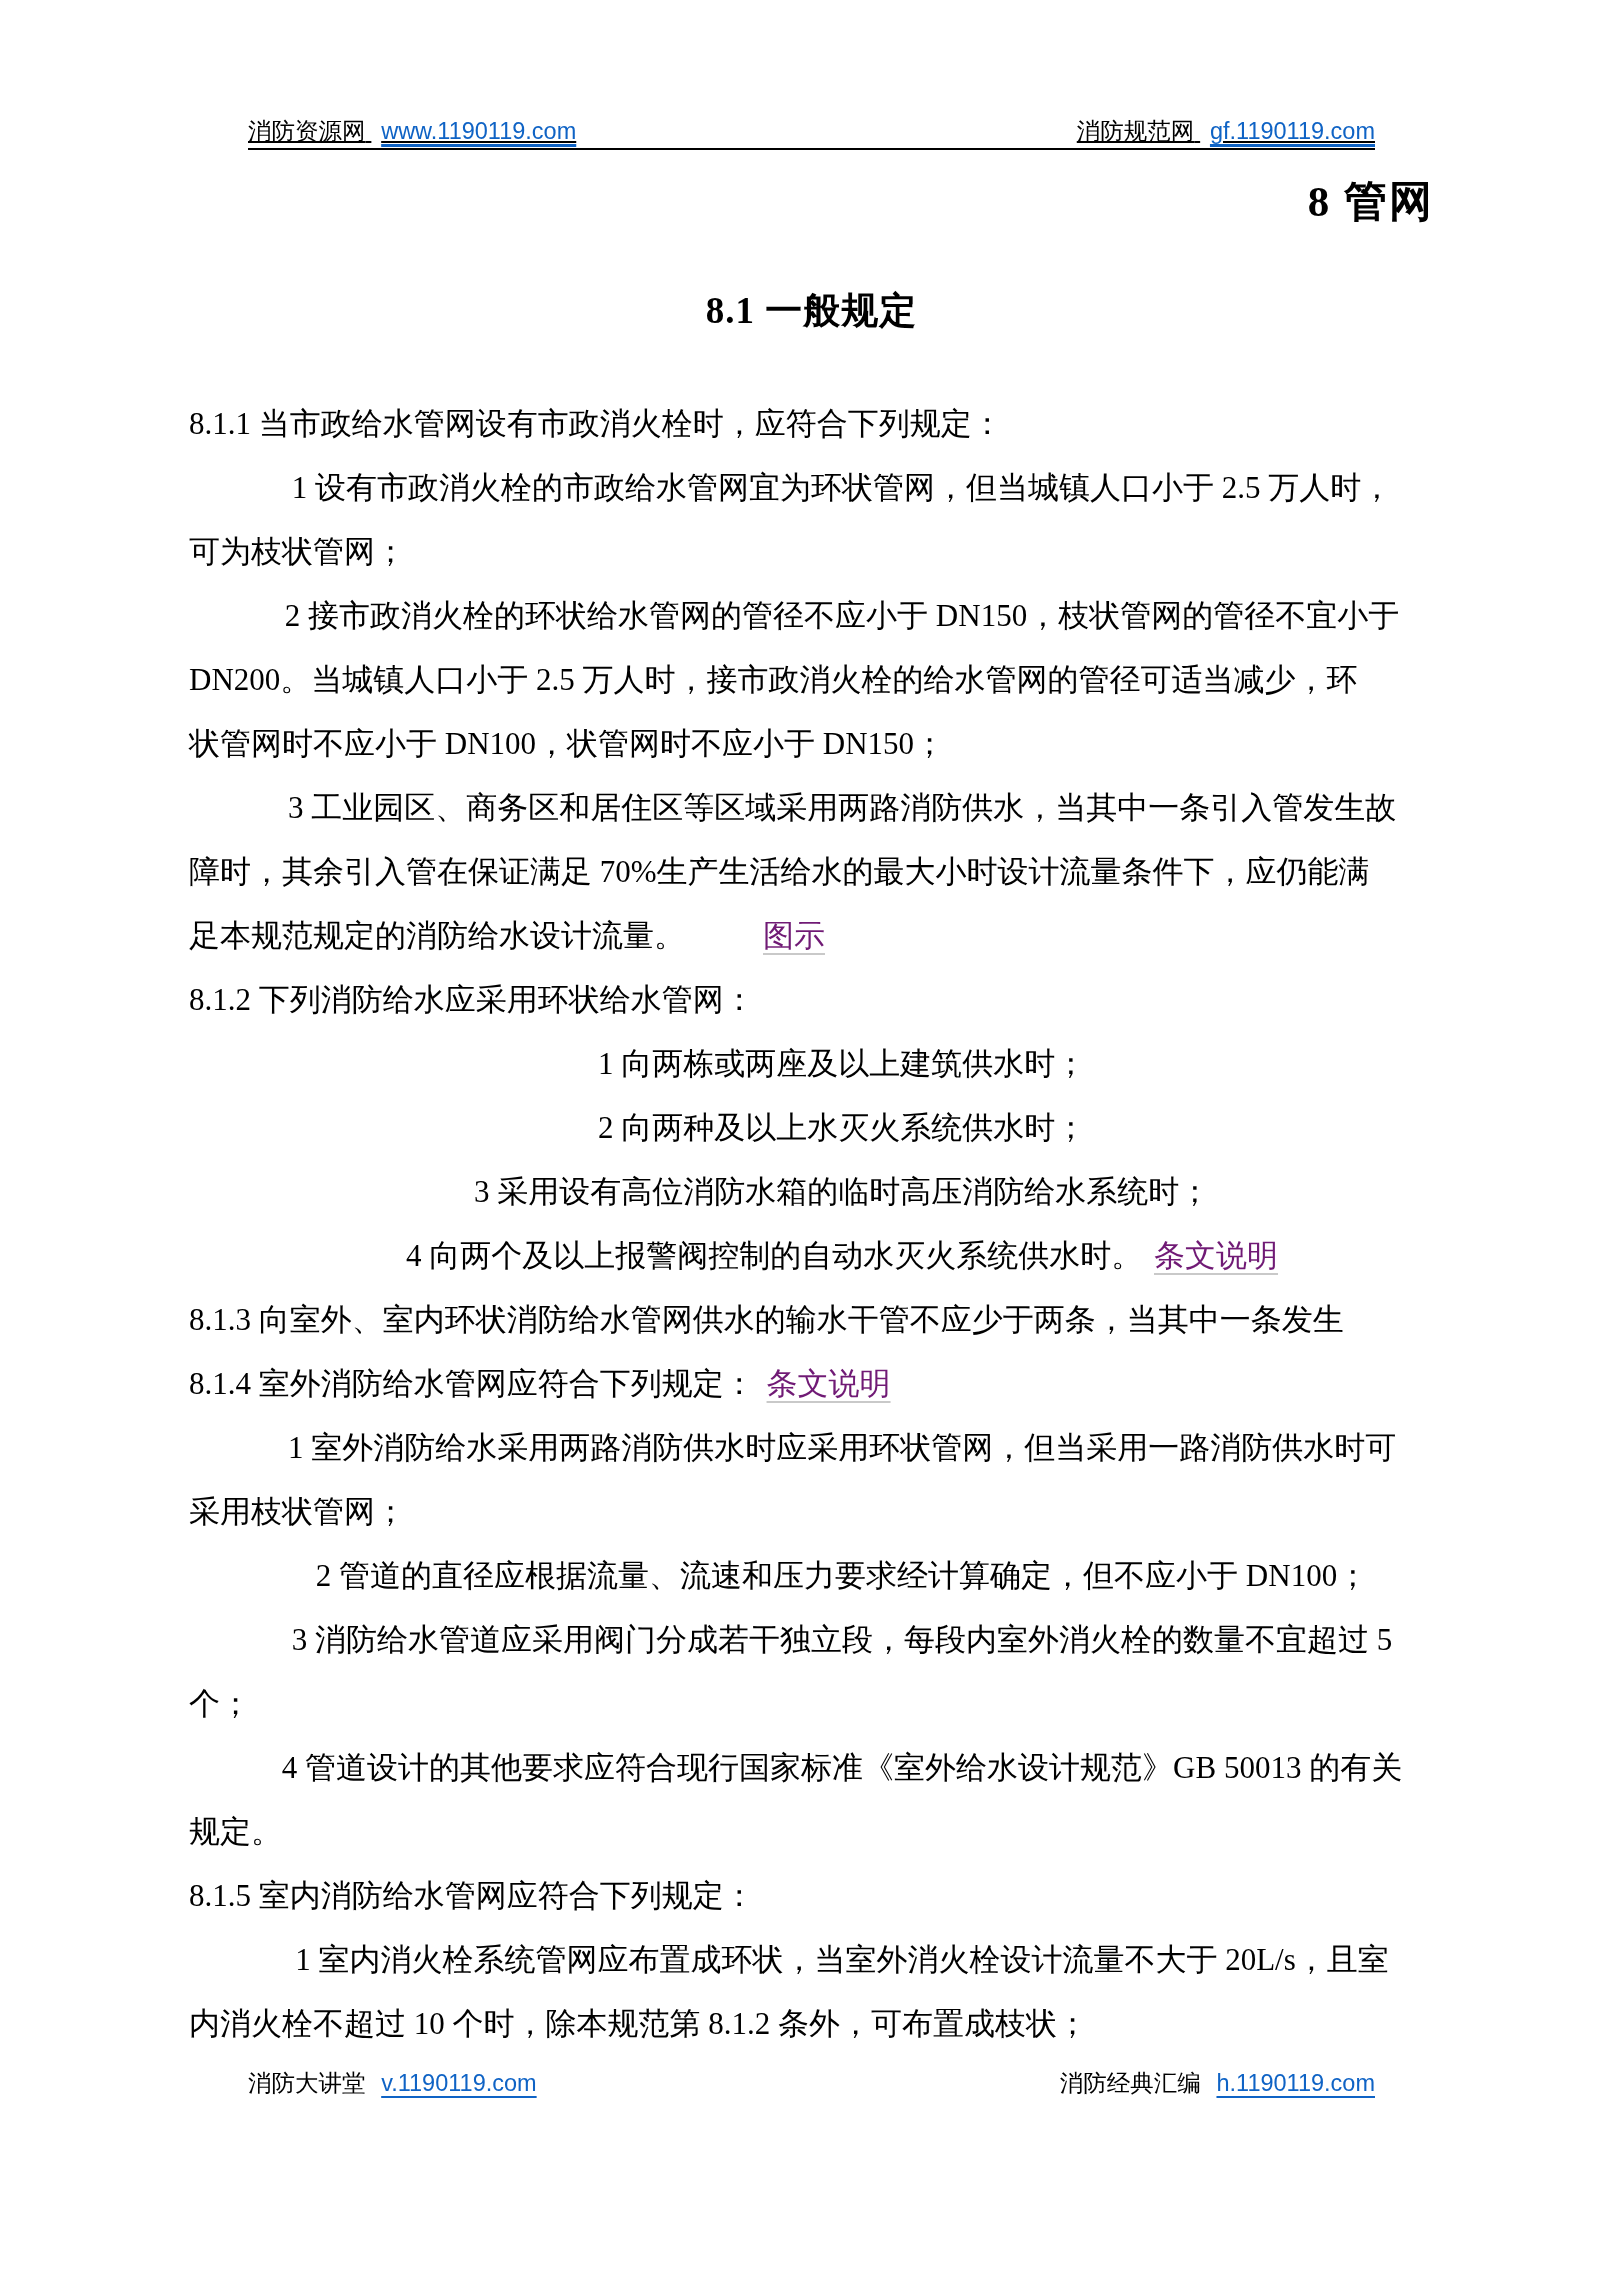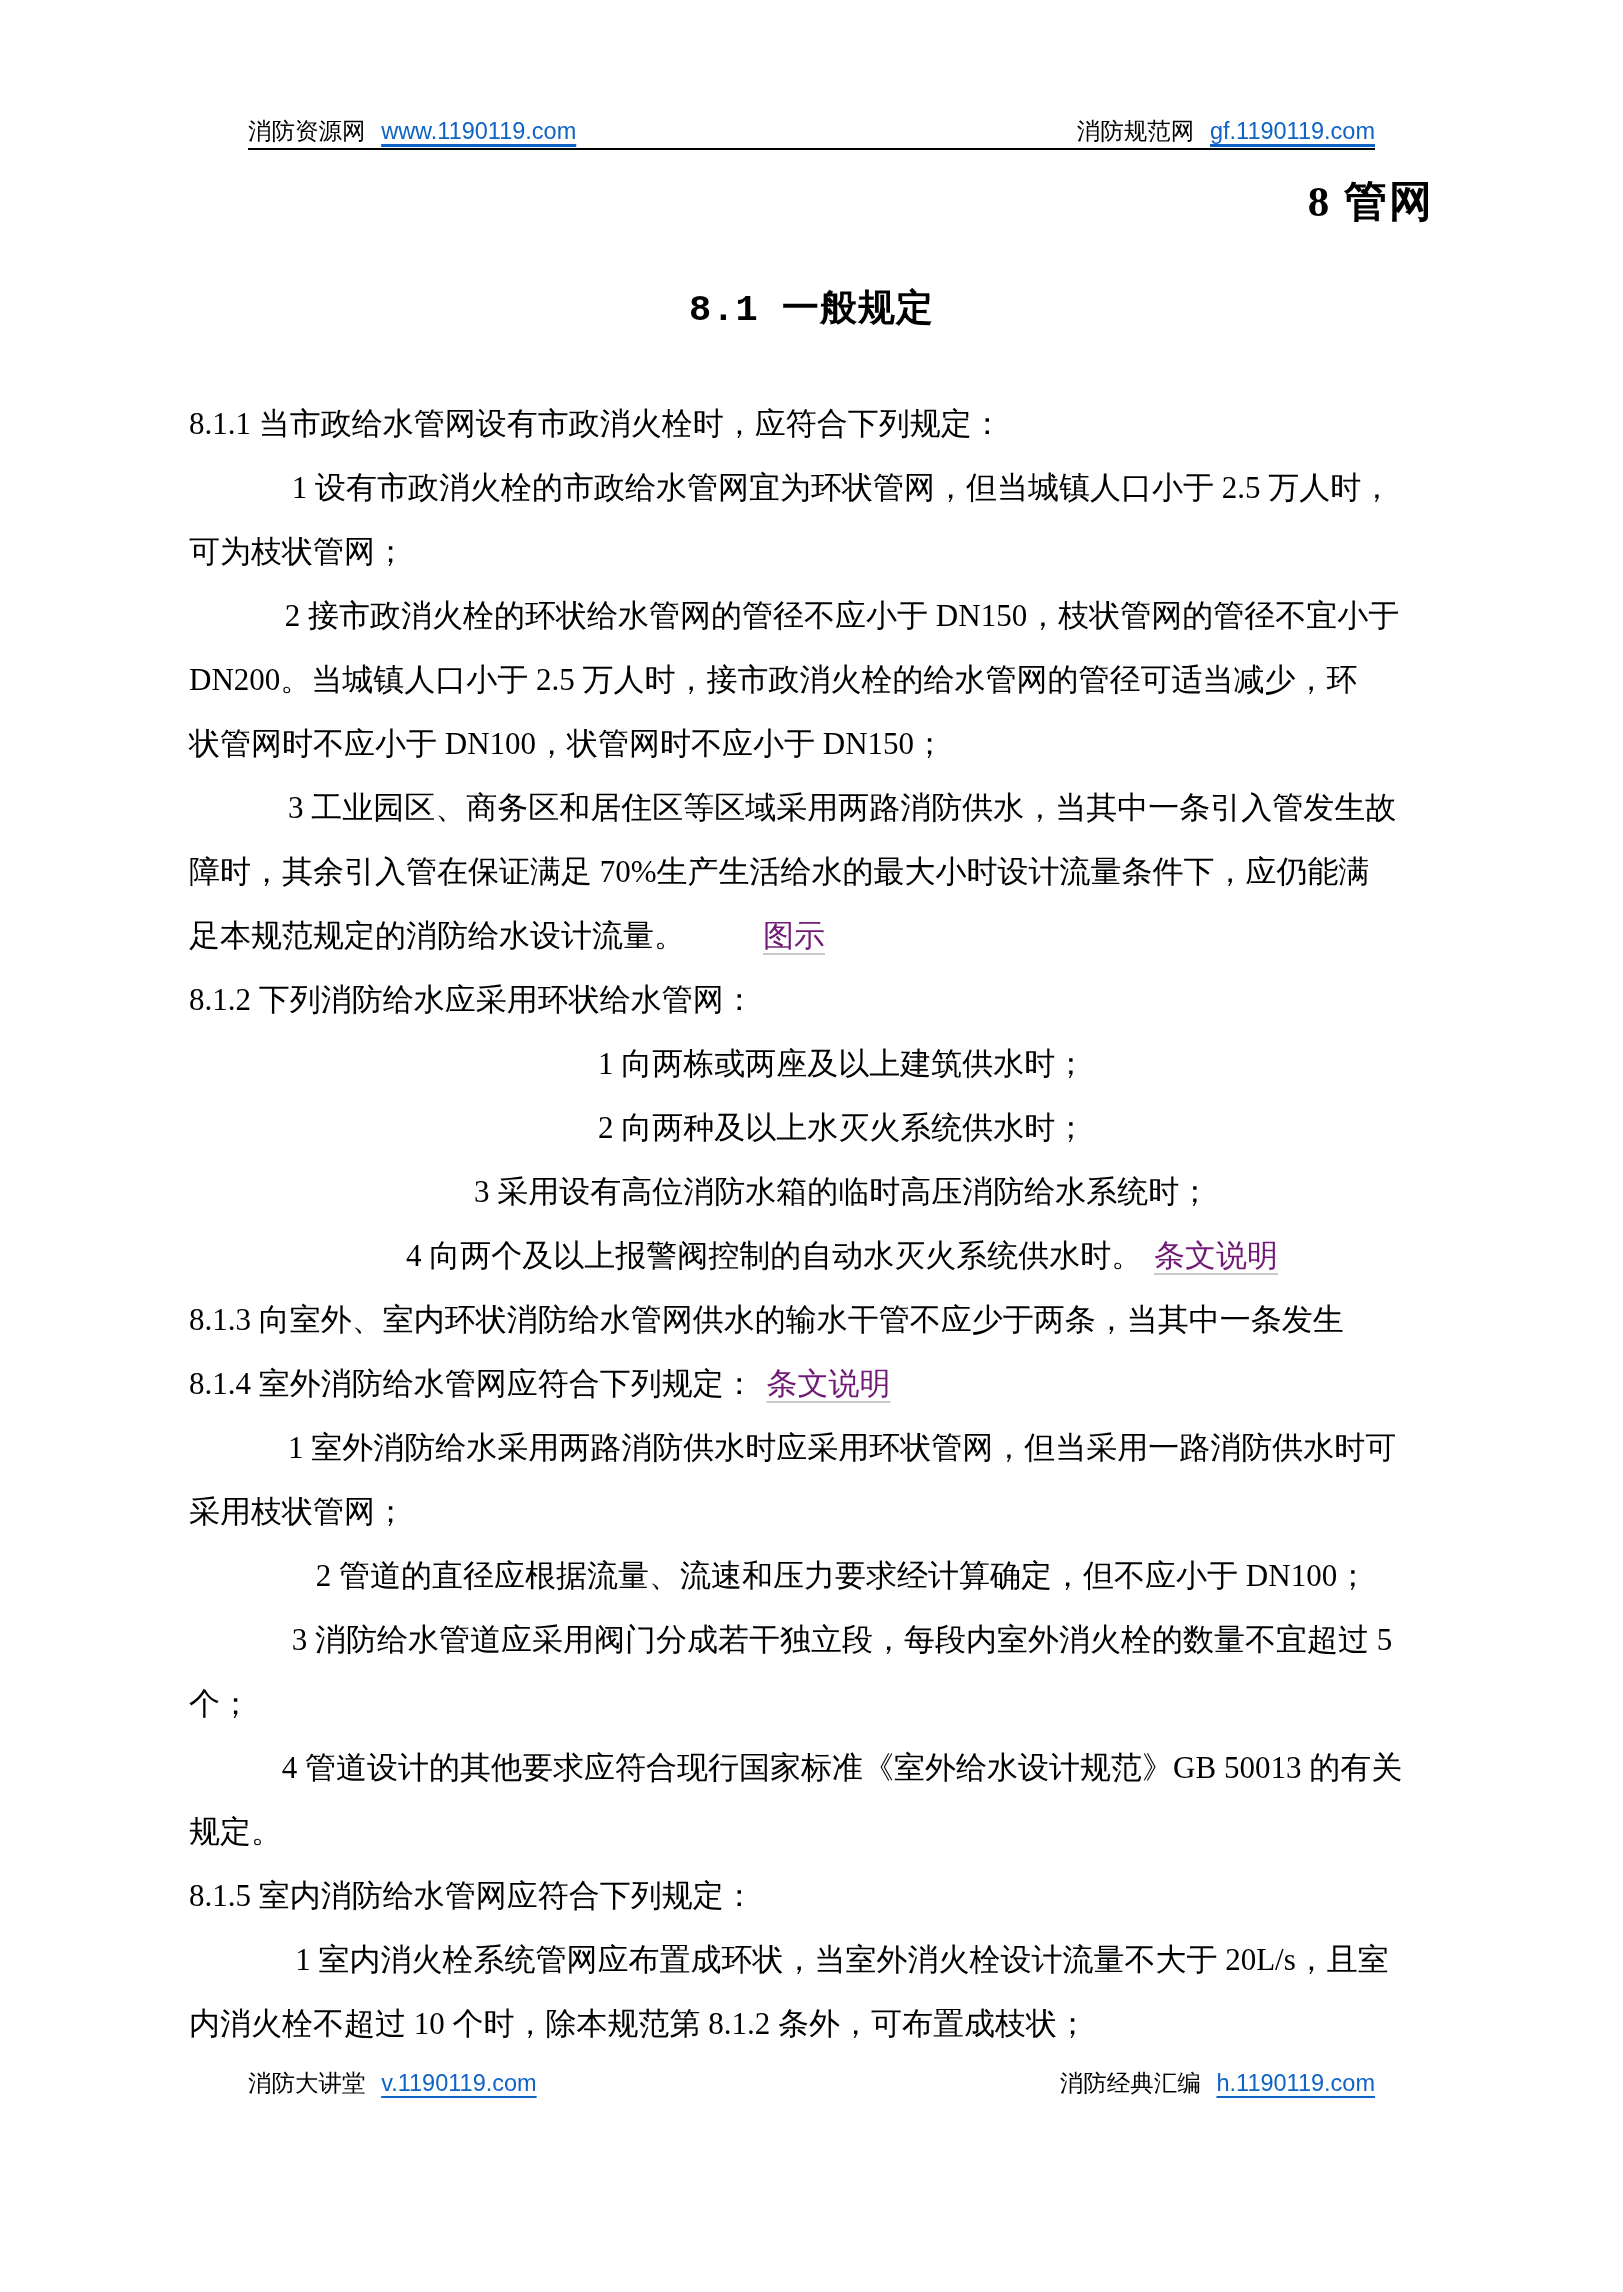--- a/index.html
+++ b/index.html
@@ -7,37 +7,37 @@
     width:1623px;height:2293px;background:#ffffff;margin:0 auto;
     box-sizing:border-box;padding:116px 189px 0 189px;position:relative;
     font-family:"Liberation Serif","DejaVu Serif",serif;color:#000000;
     overflow:hidden;
   }
   
   .hf-row{
     display:flex;justify-content:space-between;align-items:baseline;
     margin:0 59px;font-size:23.5px;line-height:31px;
   }
-  .header-row{border-bottom:2.9px solid #000000;padding-bottom:1px;}
+  .header-row{border-bottom:2.9px solid #000000;padding-bottom:1px;text-decoration:underline;}
   .hf-group{white-space:nowrap;}
   .hf-label{color:#000000;}
   .blue-link{
     font-family:"Liberation Sans","DejaVu Sans",sans-serif;
     color:#0F63C5;text-decoration:underline;
     text-decoration-color:#0F63C5;text-decoration-thickness:2.9px;
     text-underline-offset:4.9px;margin-left:9.8px;cursor:pointer;
   }
   
   h1.chapter{
     margin:29px 0 0 0;text-align:right;font-size:43px;line-height:45px;
     font-weight:bold;letter-spacing:2px;
   }
   h2.section{
     margin:67px 0 0 0;text-align:center;font-size:37px;line-height:39px;
-    font-weight:bold;letter-spacing:1px;font-family:Liberation Mono, monospace;
+    font-weight:bold;letter-spacing:1px;
   }
   
   .body-wrap{margin-top:62px;font-size:31px;}
   .line{height:64px;line-height:64px;white-space:nowrap;}
   .line.indent{padding-left:61px;text-align:center;}
   .gray-link{
     color:#701a75;text-decoration:underline;
     text-decoration-color:#C9C9C9;text-decoration-thickness:2px;
     text-underline-offset:6.9px;margin-left:11.8px;cursor:pointer;
   }

